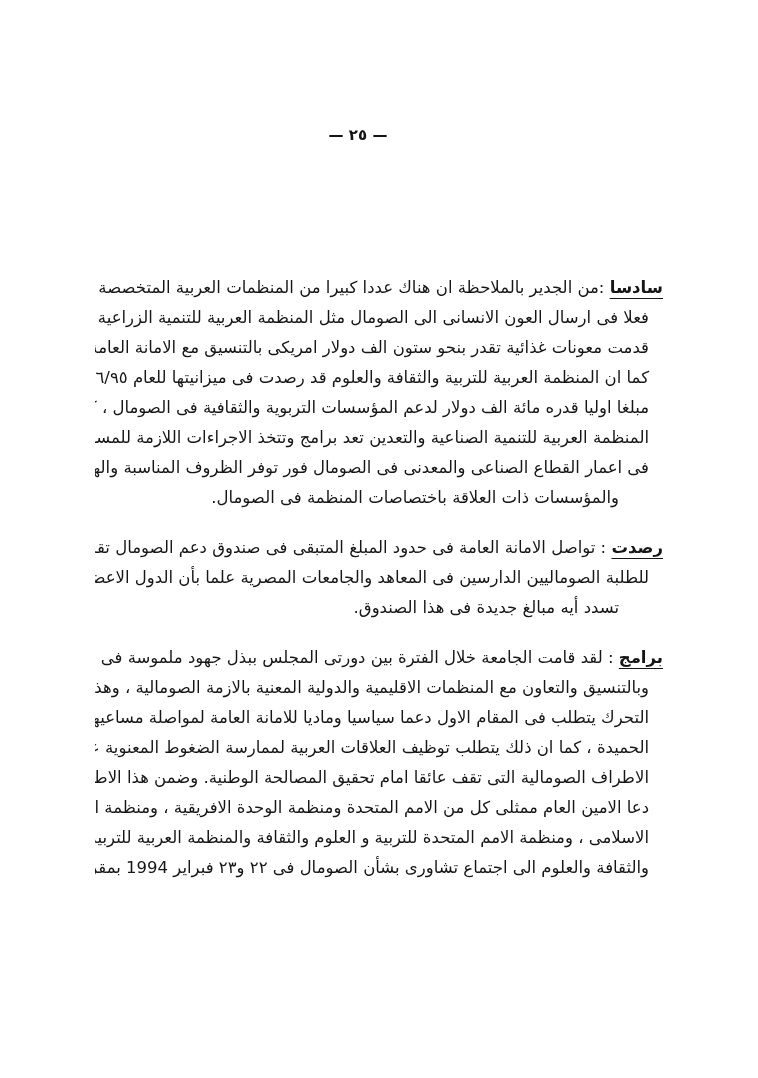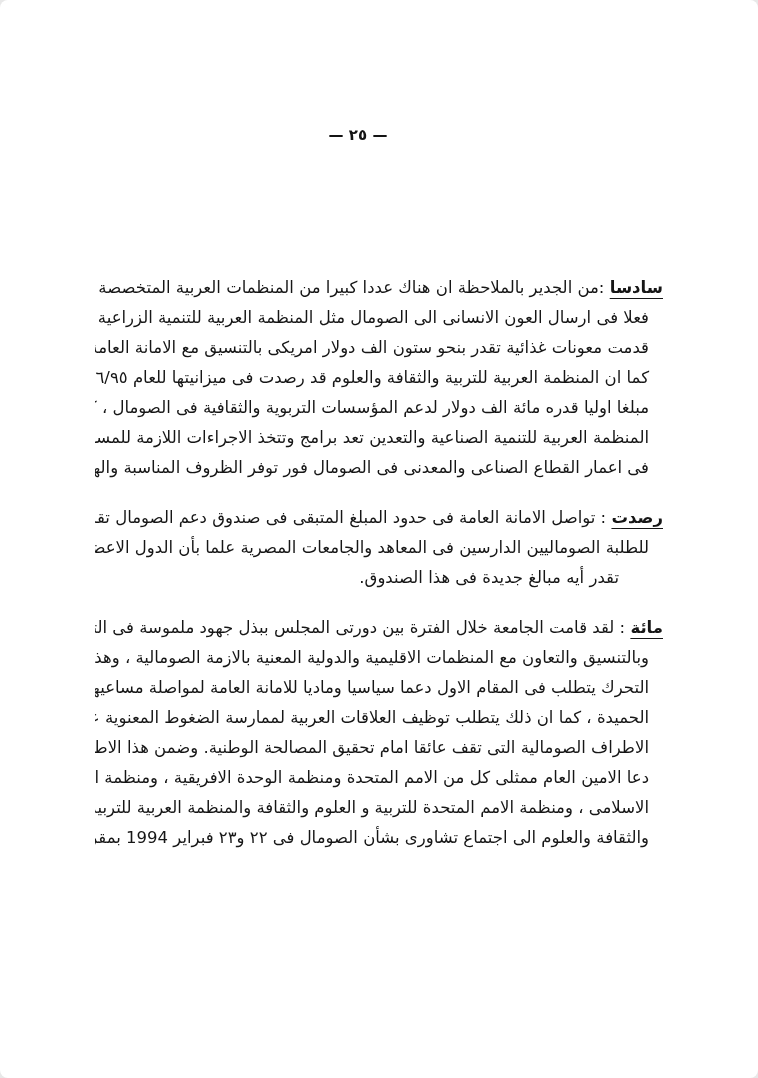--- a/index.html
+++ b/index.html
@@ -9,21 +9,20 @@
   }
   .page {
     position: relative;
     width: 758px;
     height: 1078px;
     margin: 0 auto;
     background: #ffffff;
     font-family: "DejaVu Sans", sans-serif;
     color: #161616;
     overflow: hidden;
-    border-radius: 8px;
   }
   .page-number {
     position: absolute;
     top: 126px;
     left: 0;
     width: 716px; 
     text-align: center;
     direction: rtl;
     font-size: 15px;
     font-weight: bold;
@@ -80,34 +79,35 @@
       <div class="line first">
         <span class="label">سادسا</span>
         <span>:من الجدير بالملاحظة ان هناك عددا كبيرا من المنظمات العربية المتخصصة قد بدأ</span>
       </div>
       <div class="line">فعلا فى ارسال العون الانسانى الى الصومال مثل المنظمة العربية للتنمية الزراعية التى</div>
       <div class="line">قدمت معونات غذائية تقدر بنحو ستون الف دولار امريكى بالتنسيق مع الامانة العامة ،</div>
       <div class="line">كما ان المنظمة العربية للتربية والثقافة والعلوم قد رصدت فى ميزانيتها للعام ١٩٩٦/٩٥</div>
       <div class="line">مبلغا اوليا قدره مائة الف دولار لدعم المؤسسات التربوية والثقافية فى الصومال ، كما ان</div>
       <div class="line">المنظمة العربية للتنمية الصناعية والتعدين تعد برامج وتتخذ الاجراءات اللازمة للمساعدة</div>
       <div class="line">فى اعمار القطاع الصناعى والمعدنى فى الصومال فور توفر الظروف المناسبة والهياكل</div>
+      <div class="line short">والمؤسسات ذات العلاقة باختصاصات المنظمة فى الصومال.</div>
     </div>
 
     <div class="para">
       <div class="line first">
         <span class="label">رصدت</span>
         <span>: تواصل الامانة العامة فى حدود المبلغ المتبقى فى صندوق دعم الصومال تقديم المنح</span>
       </div>
       <div class="line">للطلبة الصوماليين الدارسين فى المعاهد والجامعات المصرية علما بأن الدول الاعضاء لم</div>
-      <div class="line short">تقدر أيه مبالغ جديدة فى هذا الصندوق.</div>
+      <div class="line short">تسدد أيه مبالغ جديدة فى هذا الصندوق.</div>
     </div>
 
     <div class="para">
       <div class="line first">
-        <span class="label">مائة</span>
+        <span class="label">برامج</span>
         <span>: لقد قامت الجامعة خلال الفترة بين دورتى المجلس ببذل جهود ملموسة فى التوصل</span>
       </div>
       <div class="line">وبالتنسيق والتعاون مع المنظمات الاقليمية والدولية المعنية بالازمة الصومالية ، وهذا</div>
       <div class="line">التحرك يتطلب فى المقام الاول دعما سياسيا وماديا للامانة العامة لمواصلة مساعيها</div>
       <div class="line">الحميدة ، كما ان ذلك يتطلب توظيف العلاقات العربية لممارسة الضغوط المعنوية على</div>
       <div class="line">الاطراف الصومالية التى تقف عائقا امام تحقيق المصالحة الوطنية. وضمن هذا الاطار</div>
       <div class="line">دعا الامين العام ممثلى كل من الامم المتحدة ومنظمة الوحدة الافريقية ، ومنظمة المؤتمر</div>
       <div class="line">الاسلامى ، ومنظمة الامم المتحدة للتربية و العلوم والثقافة والمنظمة العربية للتربية</div>
       <div class="line">والثقافة والعلوم الى اجتماع تشاورى بشأن الصومال فى ٢٢ و٢٣ فبراير 1994 بمقر</div>
     </div>

